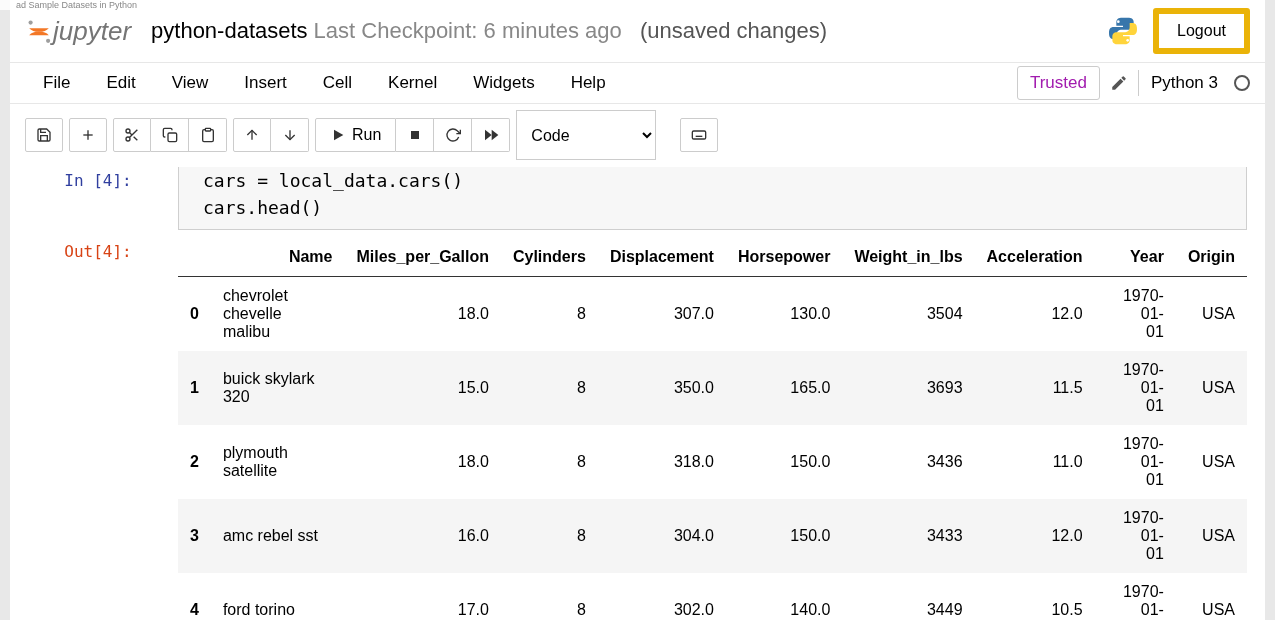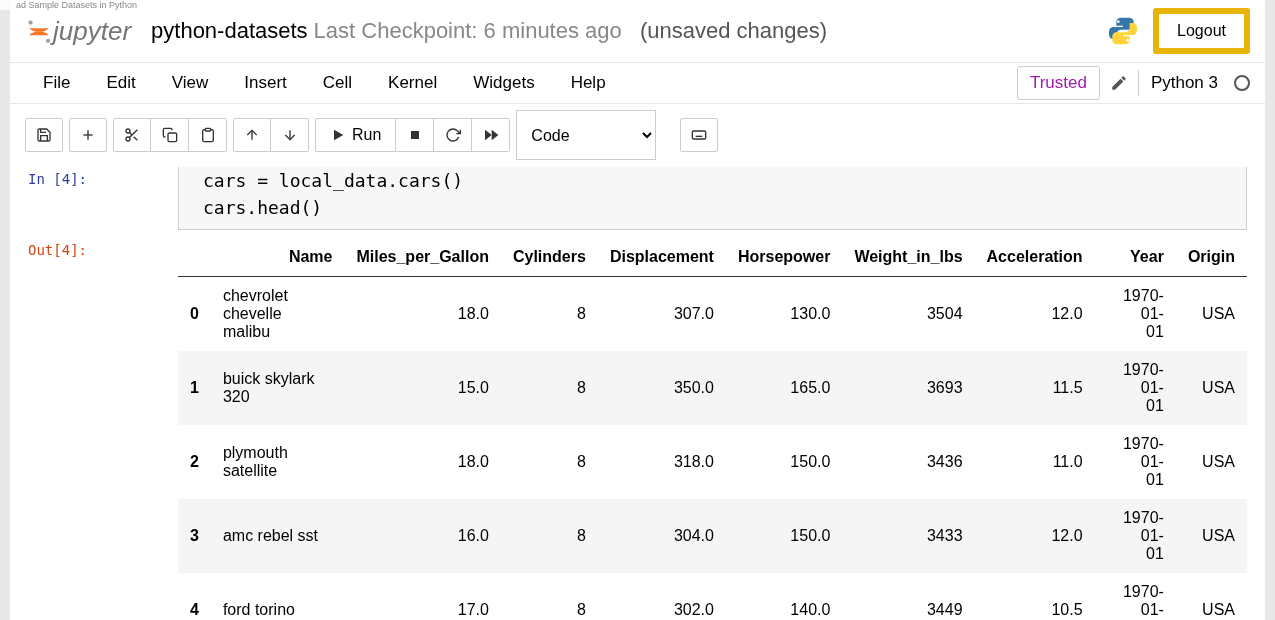--- a/index.html
+++ b/index.html
@@ -151,24 +151,24 @@
     background: #fff;
   }
   .cell {
     display: flex;
     margin: 0;
     padding: 4px 0;
   }
   .prompt {
     width: 150px;
     flex-shrink: 0;
-    text-align: left;
+    text-align: center;
     padding: 4px 10px 4px 0;
     font-family: monospace;
-    font-size: 14px;
+    font-size: 16px;
   }
   .in-prompt { color: #303F9F; }
   .out-prompt { color: #D84315; }
   .cell-content {
     flex: 1;
   }
   .input-area {
     border: 1px solid #cfcfcf;
     background: #f7f7f7;
     padding: 8px 10px;

